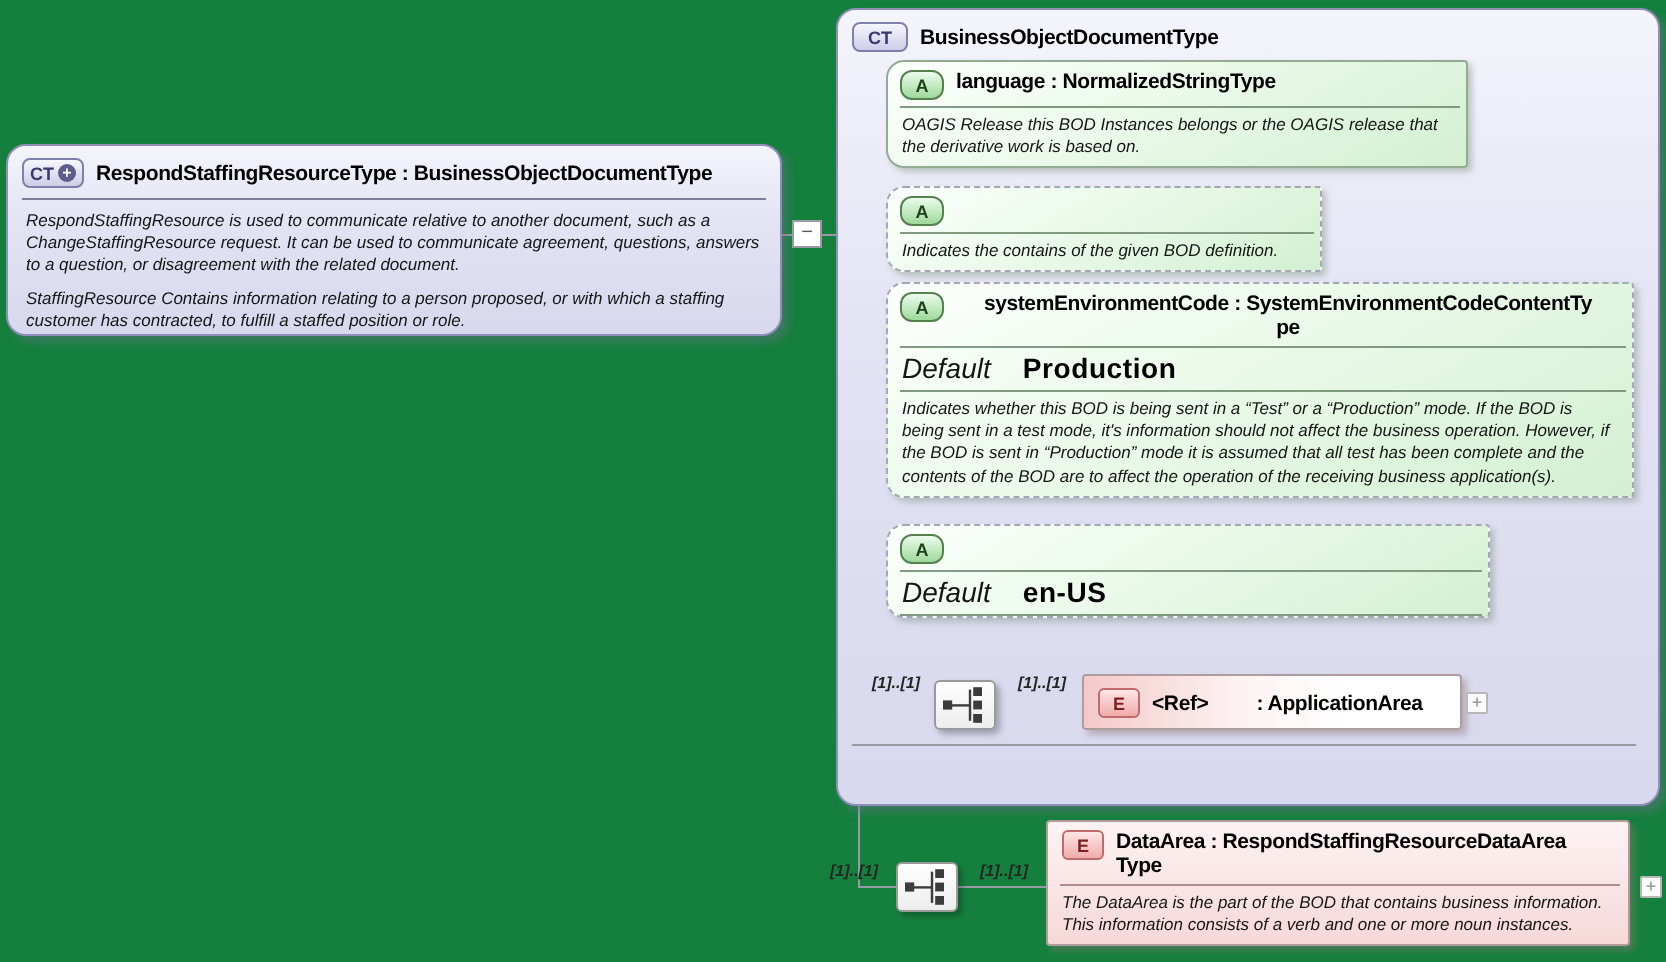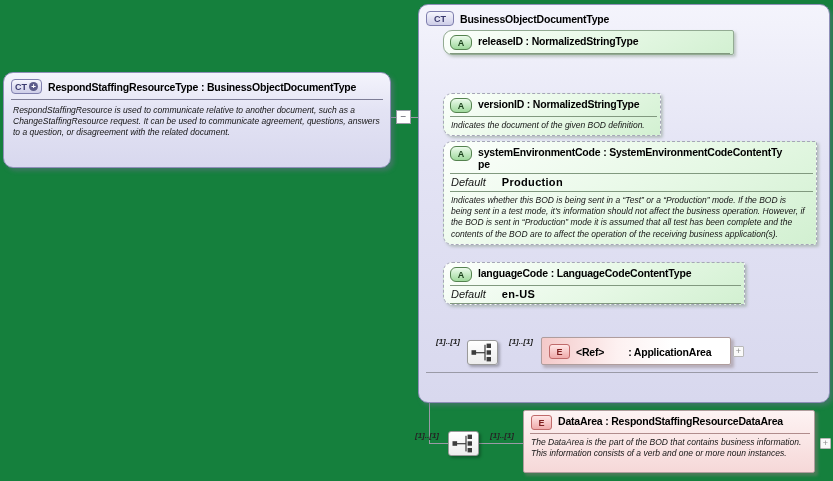--- a/index.html
+++ b/index.html
@@ -37,24 +37,24 @@
         font-size:9px;font-weight:bold;color:#7e1f1f;flex:0 0 auto;}
 
   
   .attr{position:absolute;border:1px dashed #a6a6b8;border-radius:9px 2px 2px 9px;
         background:linear-gradient(150deg,#fcfffc 0%,#e6f8e5 55%,#d2f0d1 100%);
         box-shadow:2px 2px 3px rgba(110,135,110,.4);box-sizing:border-box;}
   .attr.solid{border:1px solid #93ab93;}
   .attr-head{display:flex;align-items:flex-start;gap:6px;padding:4px 6px 2px 6px;}
   .attr-title{font-size:10.5px;font-weight:bold;color:#000;letter-spacing:-0.2px;flex:1;}
   .attr-title span{display:block;white-space:nowrap;}
-  .attr-title.center{text-align:left;}
+  .attr-title.center{text-align:center;}
   .attr-sep{height:1px;background:#81997f;margin:1px 3px 0 6px;}
   .attr .doc{padding:3px 7px 4px 7px;}
-  .defrow{display:flex;align-items:baseline;padding:2px 7px 2px 7px;font-size:11px;}
+  .defrow{display:flex;align-items:baseline;padding:2px 7px 2px 7px;font-size:14px;}
   .def-label{font-style:italic;color:#151515;}
   .def-val{font-weight:bold;margin-left:16px;color:#000;letter-spacing:.3px;}
 
   
   .elem{position:absolute;border:1px solid #af9d9d;border-radius:2px;box-sizing:border-box;
         box-shadow:2.5px 2.5px 3px rgba(140,120,120,.45);}
   #app-area{background:linear-gradient(90deg,#f4c9c9 0%,#fdf1f1 40%,#ffffff 70%);}
   #data-area{background:linear-gradient(180deg,#fdf3f3 0%,#f6d8d8 100%);}
   .elem-head{display:flex;align-items:flex-start;gap:6px;padding:4px 7px 2px 7px;}
   .elem-title{font-size:10.5px;font-weight:bold;color:#000;letter-spacing:-0.2px;}
@@ -138,35 +138,33 @@
     <div class="node-head">
       <span class="ct-badge">CT</span>
       <span class="node-title">BusinessObjectDocumentType</span>
     </div>
   </div>
 
   <div class="attr solid" id="attr-release">
     <div class="attr-head">
       <span class="a-badge">A</span>
       <div class="attr-title">
-          <span>releaseID : NormalizedStringType</span>
+          <span>language : NormalizedStringType</span>
         </div>
     </div>
     <div class="attr-sep"></div>
+    <div class="doc">OAGIS Release this BOD Instances belongs or the OAGIS release that the derivative work is based on.</div>
   </div>
 
   <div class="attr" id="attr-version">
     <div class="attr-head">
       <span class="a-badge">A</span>
-      <div class="attr-title">
-          <span>versionID : NormalizedStringType</span>
-        </div>
-    </div>
-    <div class="attr-sep"></div>
-    <div class="doc">Indicates the document of the given BOD definition.</div>
+    </div>
+    <div class="attr-sep"></div>
+    <div class="doc">Indicates the contains of the given BOD definition.</div>
   </div>
 
   <div class="attr" id="attr-sysenv">
     <div class="attr-head">
       <span class="a-badge">A</span>
       <div class="attr-title center">
         <span>systemEnvironmentCode : SystemEnvironmentCodeContentTy</span>
         <span>pe</span>
       </div>
     </div>
@@ -175,23 +173,20 @@
       <span class="def-label">Default</span>
       <span class="def-val">Production</span>
     </div>
     <div class="attr-sep"></div>
     <div class="doc">Indicates whether this BOD is being sent in a “Test” or a “Production” mode. If the BOD is being sent in a test mode, it's information should not affect the business operation. However, if the BOD is sent in “Production” mode it is assumed that all test has been complete and the contents of the BOD are to affect the operation of the receiving business application(s).</div>
   </div>
 
   <div class="attr" id="attr-lang">
     <div class="attr-head">
       <span class="a-badge">A</span>
-      <div class="attr-title">
-          <span>languageCode : LanguageCodeContentType</span>
-        </div>
     </div>
     <div class="attr-sep"></div>
     <div class="defrow">
       <span class="def-label">Default</span>
       <span class="def-val">en-US</span>
     </div>
     <div class="attr-sep"></div>
   </div>
 
   <span class="card" id="card1L">[1]..[1]</span>
@@ -223,20 +218,21 @@
   <div class="node" id="left-box">
     <div class="node-head">
       <span class="ct-badge">
         <span>CT</span>
         <span class="derived">+</span>
       </span>
       <span class="node-title">RespondStaffingResourceType : BusinessObjectDocumentType</span>
     </div>
     <div class="node-sep"></div>
     <div class="doc">RespondStaffingResource is used to communicate relative to another document, such as a ChangeStaffingResource request. It can be used to communicate agreement, questions, answers to a question, or disagreement with the related document.</div>
+    <div class="doc" id="ld2">StaffingResource  Contains information relating to a person proposed, or with which a staffing customer has contracted, to fulfill a staffed position or role.</div>
   </div>
 
   <div class="toggle" id="collapse-btn">−</div>
 
   <span class="card" id="card2L">[1]..[1]</span>
   <div class="seq-icon" id="seq2">
     <svg width="29" height="23" viewBox="0 0 29 23">
       <g fill="#3c3c3c">
         <rect x="3.5" y="9.2" width="4.6" height="4.6"></rect>
         <rect x="8" y="11.1" width="9" height="1.2"></rect>
@@ -247,20 +243,21 @@
       </g>
     </svg>
   </div>
   <span class="card" id="card2R">[1]..[1]</span>
 
   <div class="elem" id="data-area">
     <div class="elem-head">
       <span class="e-badge">E</span>
       <div class="elem-title" style="flex:1;text-align:left;">
         <span>DataArea : RespondStaffingResourceDataArea</span>
+        <span>Type</span>
       </div>
     </div>
     <div class="elem-sep"></div>
     <div class="doc">The DataArea is the part of the BOD that contains business information. This information consists of a verb and one or more noun instances.</div>
   </div>
   <div class="toggle expand" id="expand-data">+</div>
 
 </div>
 
 </body></html>

